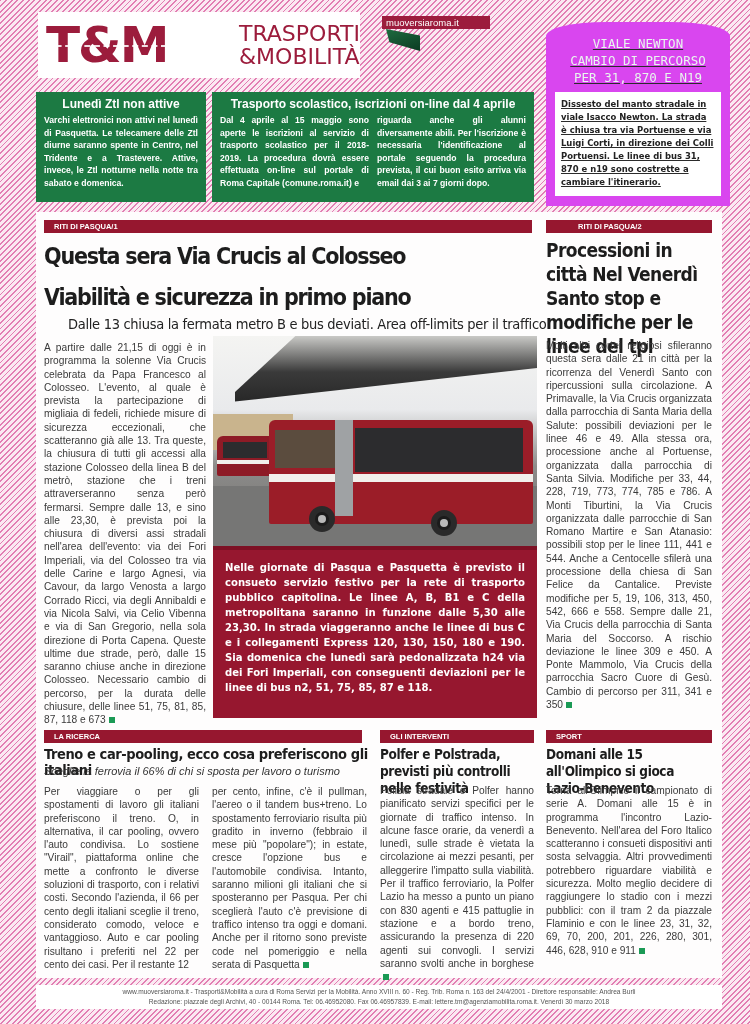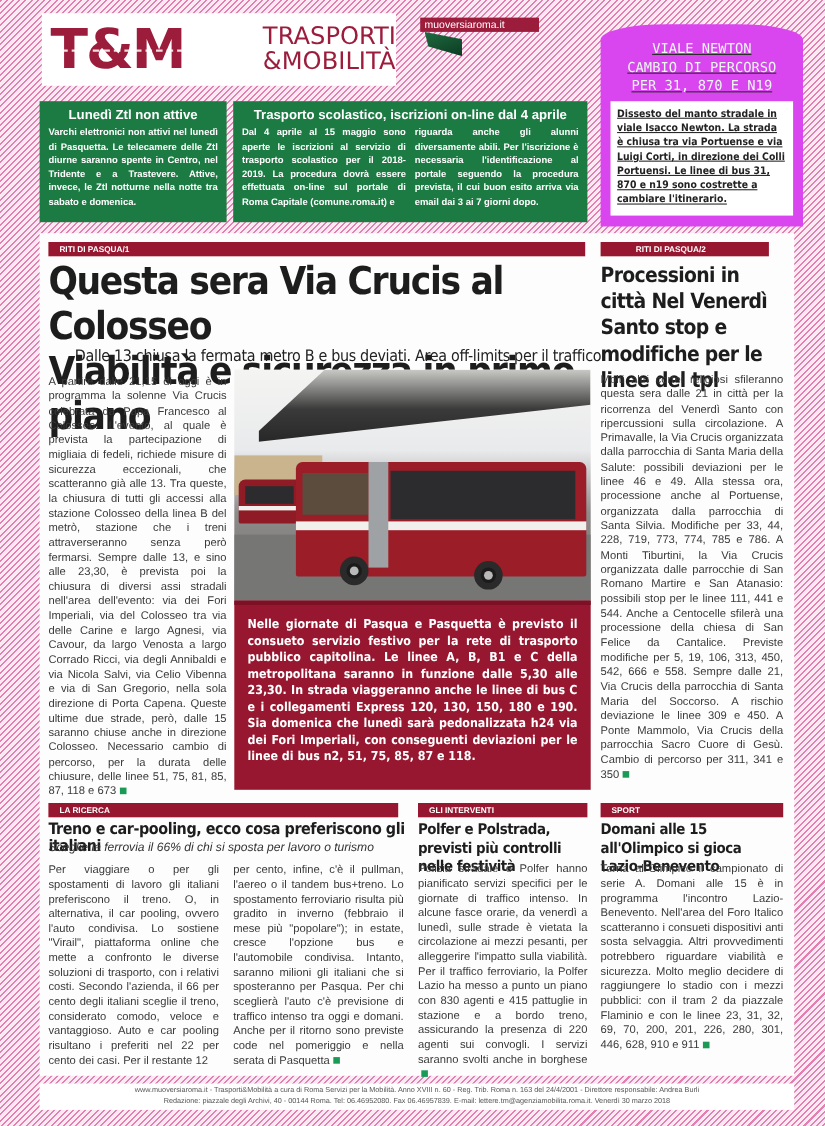--- a/index.html
+++ b/index.html
@@ -80,21 +80,21 @@
   .paper {
     left: 36px; top: 212px; width: 686px; height: 766px; background: #fefdfd;
   }
   .label-bar {
     background: #96172f; color: #fff; font-size: 7.5px; font-weight: bold;
     height: 13px; line-height: 13px; padding-left: 10px; text-transform: uppercase;
   }
 
   .big-head {
     font-family: "DejaVu Sans Condensed", "DejaVu Sans", sans-serif; font-stretch: condensed;
-    font-weight: bold; color: #1d1d1d; font-size: 35px; line-height: 41px; letter-spacing: -1.2px;
+    font-weight: bold; color: #1d1d1d; font-size: 23px; line-height: 41px; letter-spacing: -1.2px;
   }
   .big-sub {
     font-family: "DejaVu Sans Condensed", "DejaVu Sans", sans-serif; font-stretch: condensed;
     font-size: 14.5px; color: #222; letter-spacing: -0.3px;
   }
   .body-text {
     font-size: 10.2px; line-height: 13.3px; color: #3a3a3a; text-align: justify;
   }
   .end-mark {
     display: inline-block; width: 6px; height: 6px; background: #1b9a55; margin-left: 3px; vertical-align: 0px;
@@ -208,21 +208,21 @@
     <div style="position:absolute; left:66px; top:0; width:18px; height:96px; background:#9fa2a4;"></div>
   </div>
   <div class="wheel" style="left:96px; top:170px;"></div>
   <div class="wheel" style="left:218px; top:174px;"></div>
 </div>
 
 <div class="abs red-box">
   <p>Nelle giornate di Pasqua e Pasquetta è previsto il consueto servizio festivo per la rete di trasporto pubblico capitolina. Le linee A, B, B1 e C della metropolitana saranno in funzione dalle 5,30 alle 23,30. In strada viaggeranno anche le linee di bus C e i collegamenti Express 120, 130, 150, 180 e 190. Sia domenica che lunedì sarà pedonalizzata h24 via dei Fori Imperiali, con conseguenti deviazioni per le linee di bus n2, 51, 75, 85, 87 e 118.</p>
 </div>
 
-<div class="abs label-bar" style="left:546px; top:220px; width:153px;padding-left:32px;">RITI DI PASQUA/2</div>
+<div class="abs label-bar" style="left:546px; top:220px; width:166px;padding-left:32px;">RITI DI PASQUA/2</div>
 <div class="abs head-md" style="left:546px; top:238px; width:168px; font-size:19px; line-height:24px; letter-spacing:-0.6px;">Processioni in città Nel Venerdì Santo stop e modifiche per le linee del tpl</div>
 <div class="abs body-text" style="left:546px; top:339px; width:166px;">
   <span>Molti altri cortei religiosi sfileranno questa sera dalle 21 in città per la ricorrenza del Venerdì Santo con ripercussioni sulla circolazione. A Primavalle, la Via Crucis organizzata dalla parrocchia di Santa Maria della Salute: possibili deviazioni per le linee 46 e 49. Alla stessa ora, processione anche al Portuense, organizzata dalla parrocchia di Santa Silvia. Modifiche per 33, 44, 228, 719, 773, 774, 785 e 786. A Monti Tiburtini, la Via Crucis organizzata dalle parrocchie di San Romano Martire e San Atanasio: possibili stop per le linee 111, 441 e 544. Anche a Centocelle sfilerà una processione della chiesa di San Felice da Cantalice. Previste modifiche per 5, 19, 106, 313, 450, 542, 666 e 558. Sempre dalle 21, Via Crucis della parrocchia di Santa Maria del Soccorso. A rischio deviazione le linee 309 e 450. A Ponte Mammolo, Via Crucis della parrocchia Sacro Cuore di Gesù. Cambio di percorso per 311, 341 e 350</span><span class="end-mark"></span>
 </div>
 
 <div class="abs label-bar" style="left:44px; top:730px; width:318px;">LA RICERCA</div>
 <div class="abs head-md" style="left:44px; top:746px; width:330px; font-size:14.5px; letter-spacing:-0.4px;">Treno e car-pooling, ecco cosa preferiscono gli italiani</div>
 <div class="abs" style="left:44px; top:765px; width:330px; font-size:11px; font-style:italic; color:#333;">Sceglie la ferrovia il 66% di chi si sposta per lavoro o turismo</div>
 <div class="abs body-text" style="left:44px; top:785px; width:155px;">Per viaggiare o per gli spostamenti di lavoro gli italiani preferiscono il treno. O, in alternativa, il car pooling, ovvero l'auto condivisa. Lo sostiene "Virail", piattaforma online che mette a confronto le diverse soluzioni di trasporto, con i relativi costi. Secondo l'azienda, il 66 per cento degli italiani sceglie il treno, considerato comodo, veloce e vantaggioso. Auto e car pooling risultano i preferiti nel 22 per cento dei casi. Per il restante 12</div>
 <div class="abs body-text" style="left:212px; top:785px; width:155px;">

